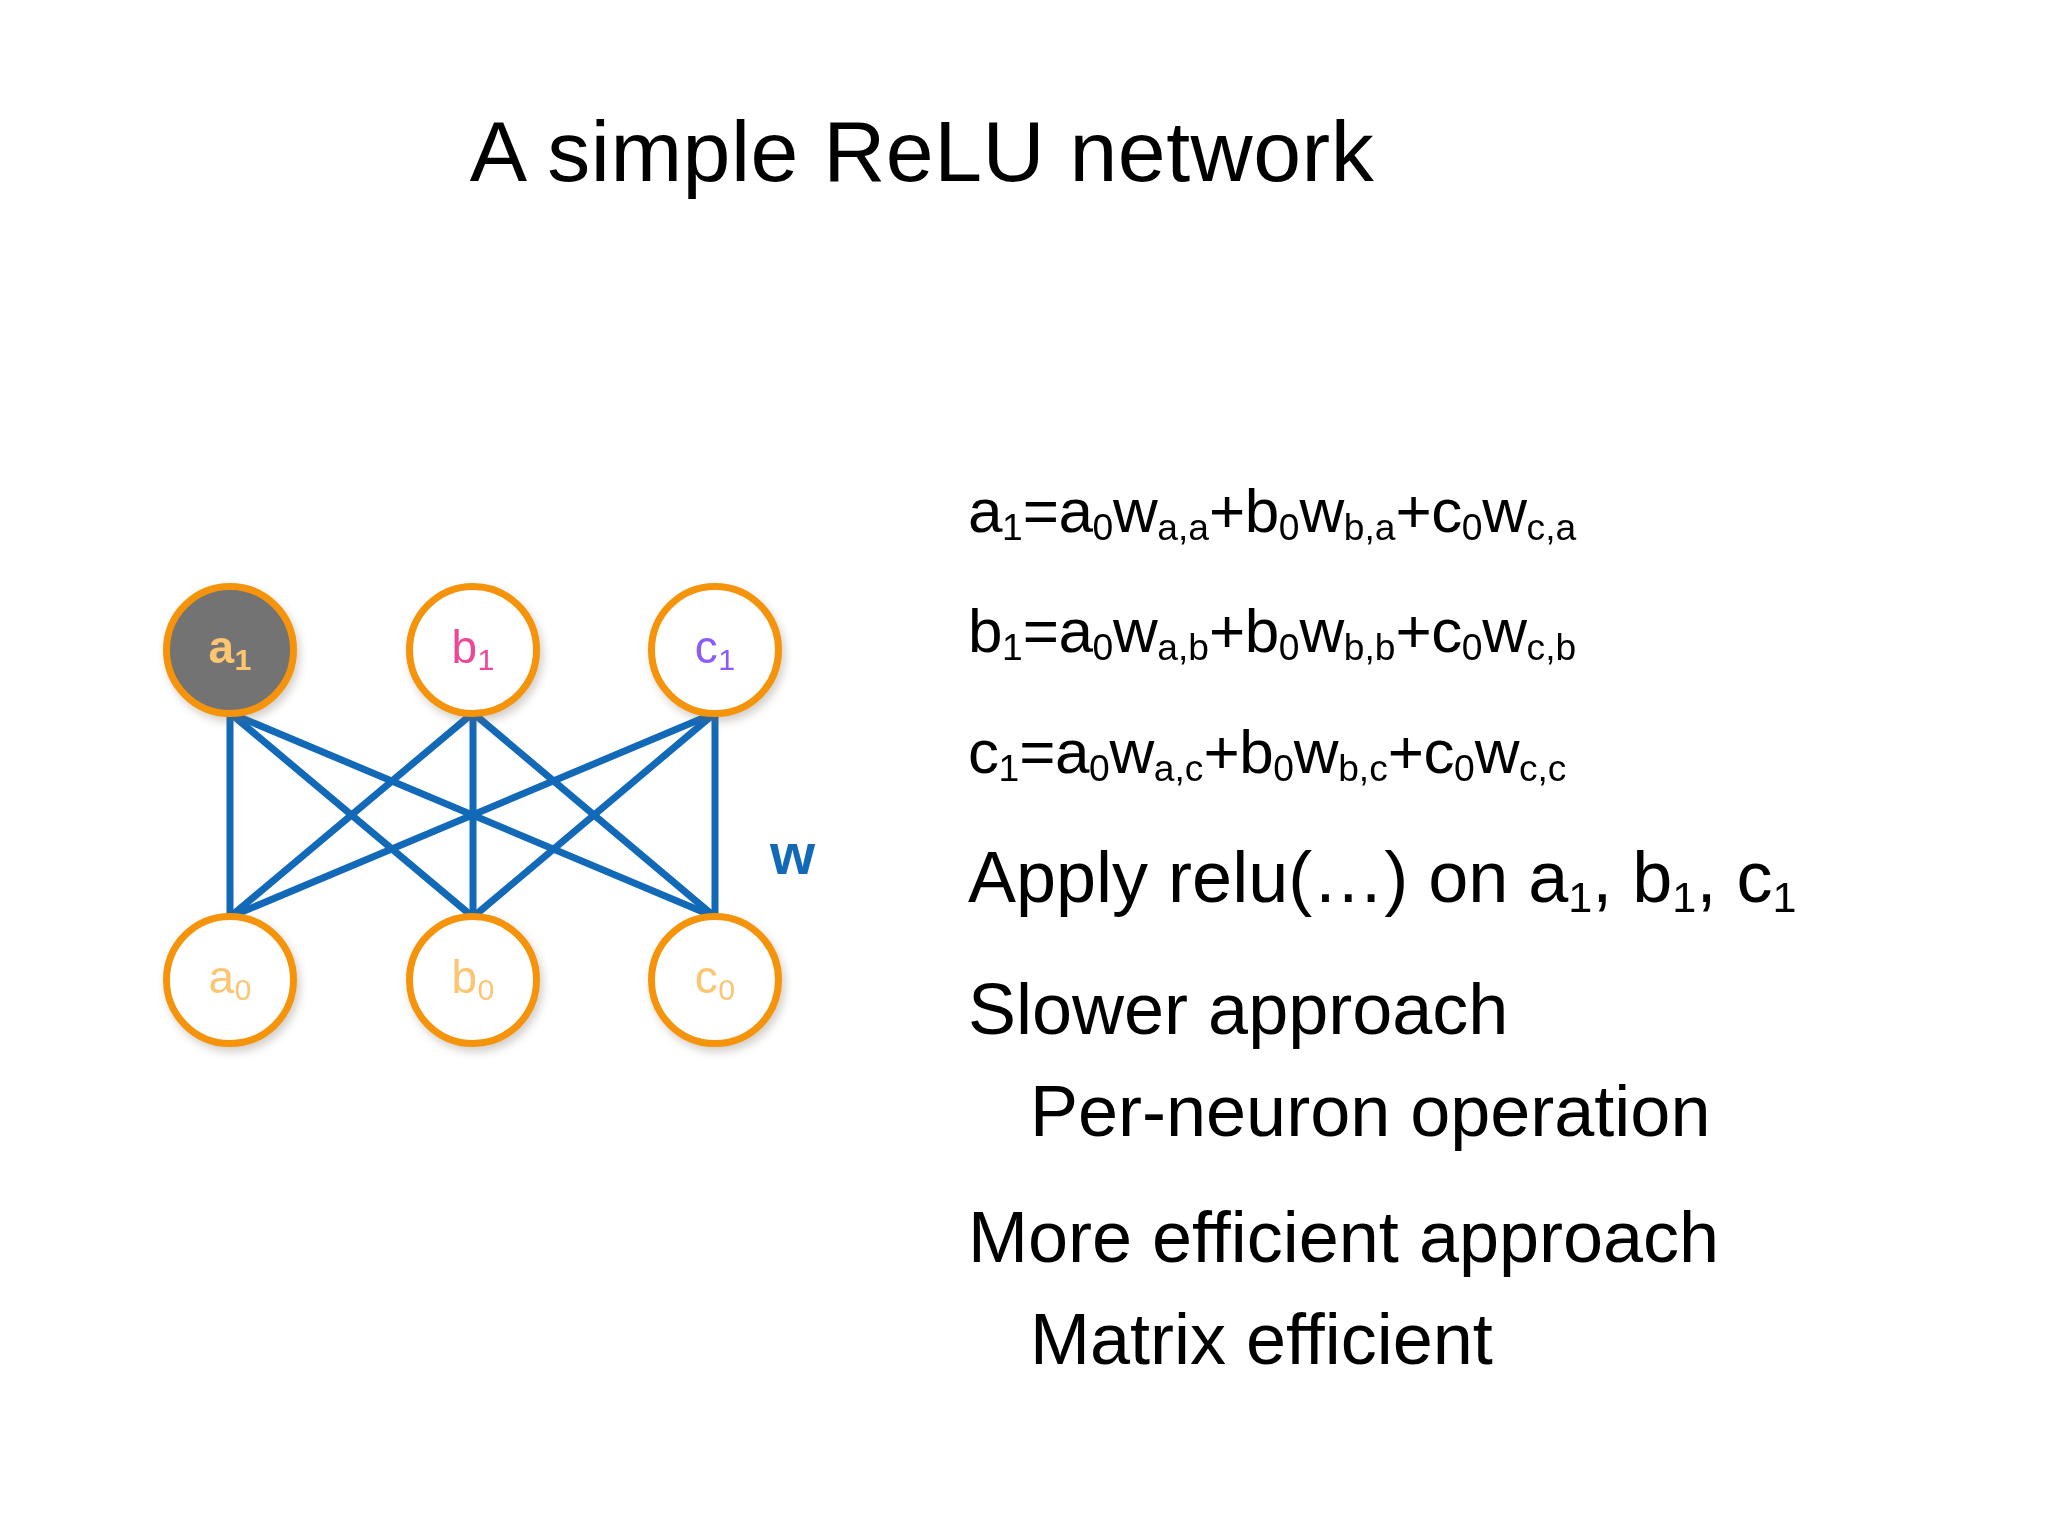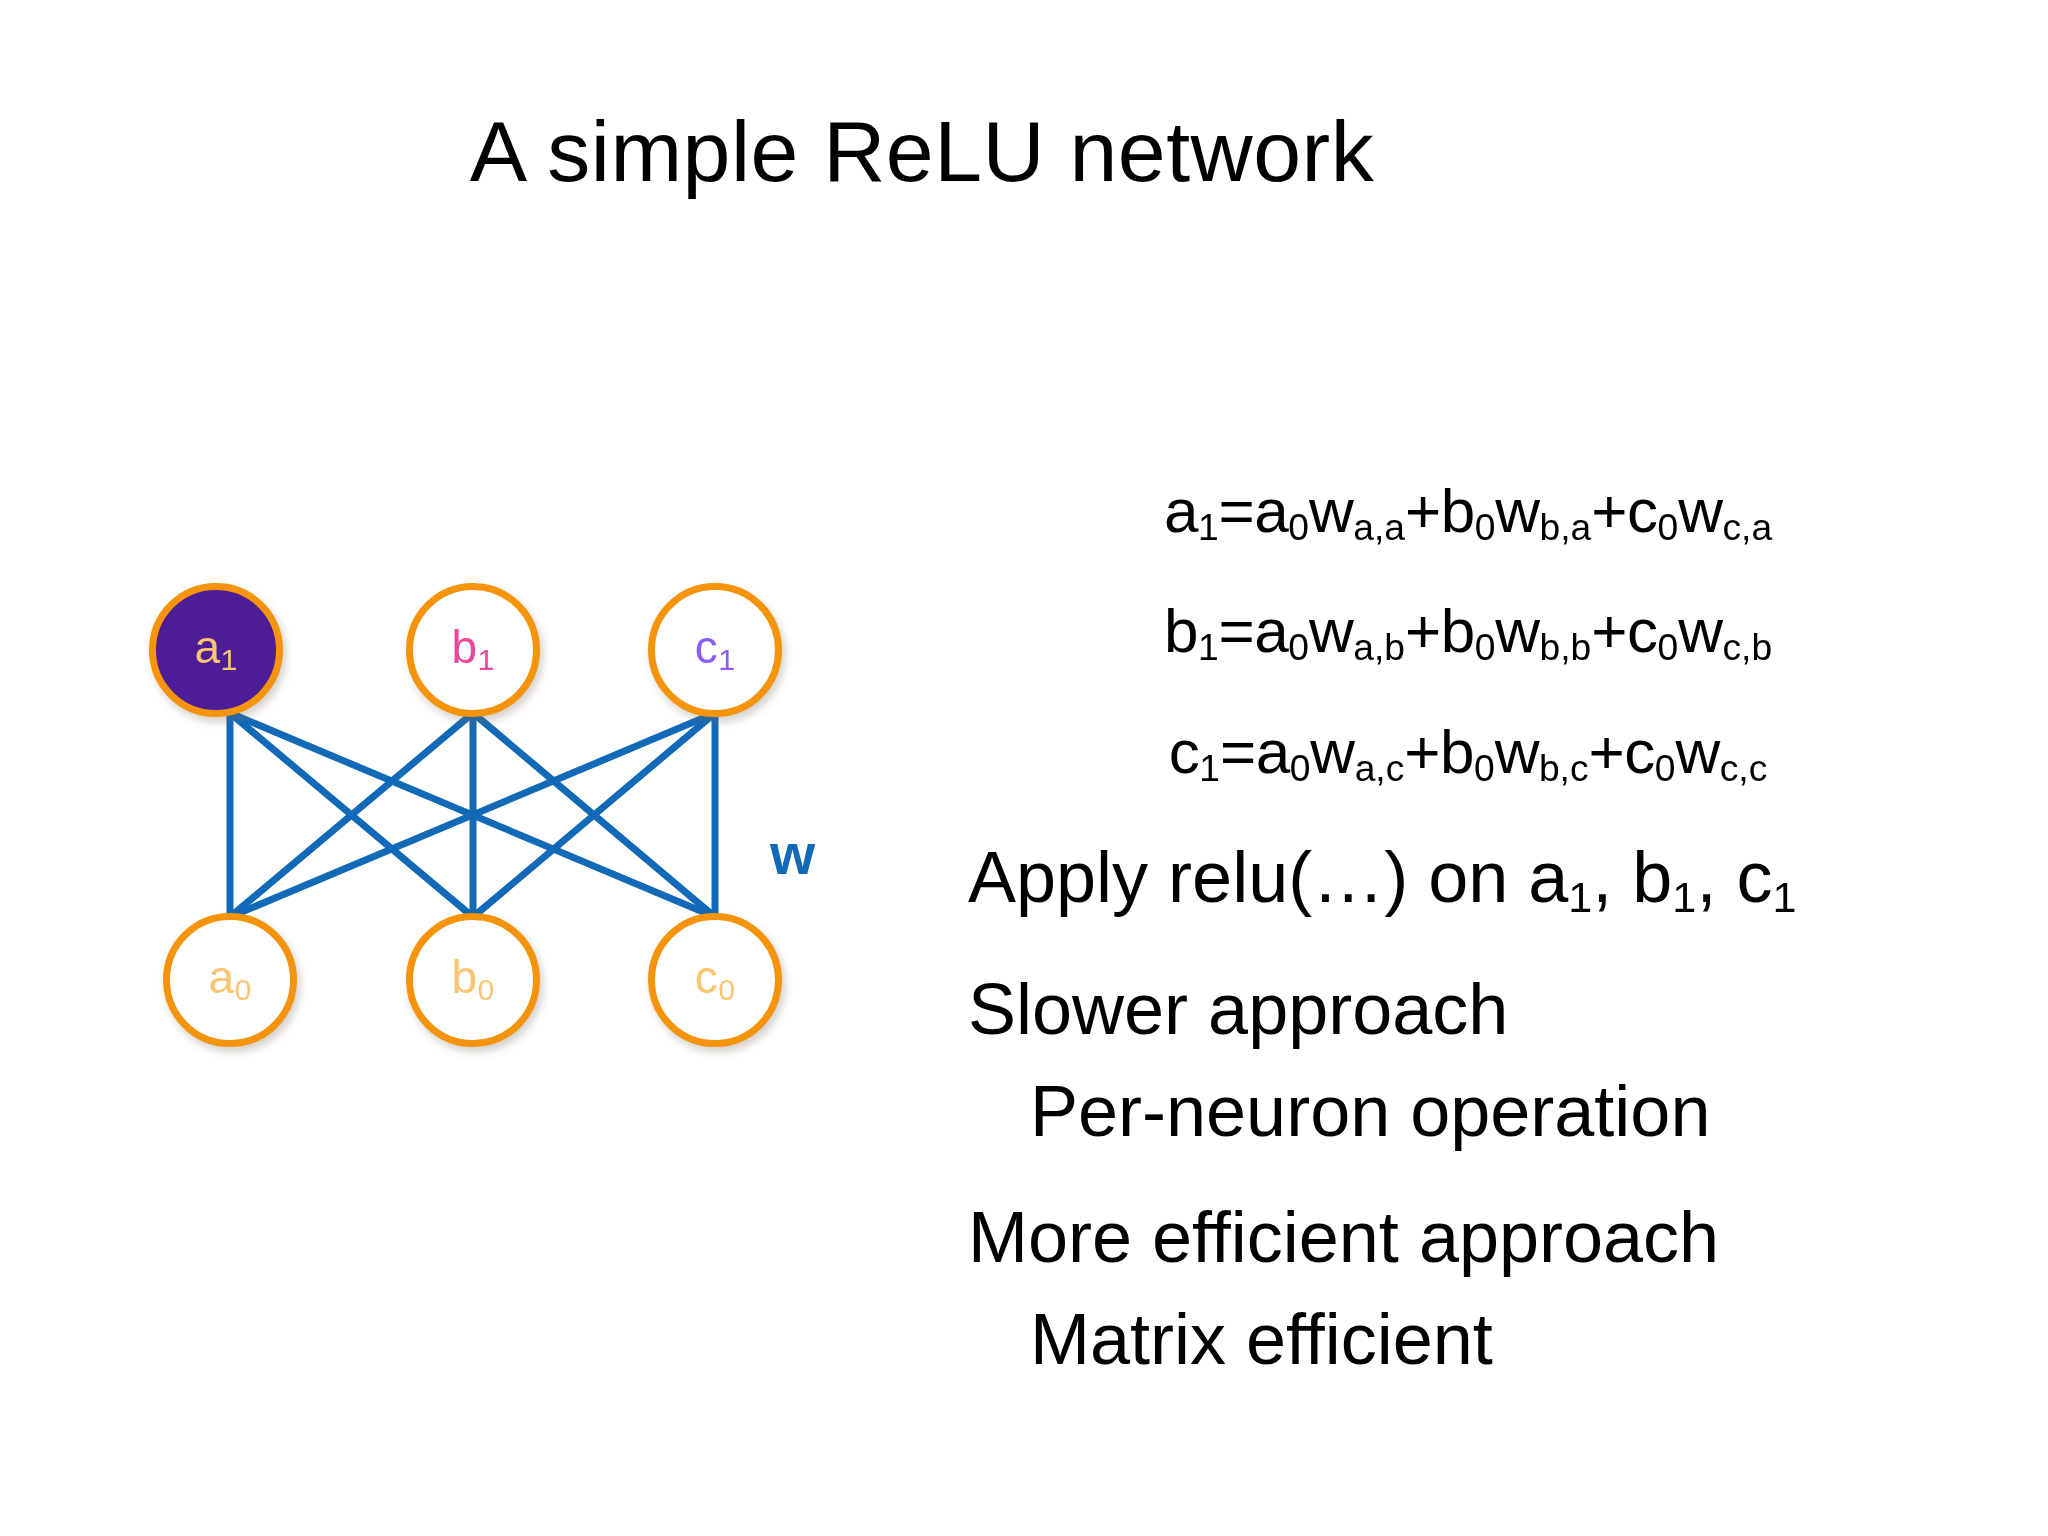--- a/index.html
+++ b/index.html
@@ -101,21 +101,20 @@
   .content-line {
     font-size: 72px;
     line-height: 1.0;
     color: #000000;
     white-space: nowrap;
     margin-bottom: 54px;
   }
   .content-line.eq {
     font-size: 62px;
     letter-spacing: -0.5px;
-    text-align: center;
   }
   .content-line.indent {
     padding-left: 62px;
   }
   .content-line.tight {
     margin-bottom: 30px;
   }
   .content-line .sub {
     font-size: 0.60em;
     vertical-align: -0.22em;
@@ -135,21 +134,21 @@
         <line x1="100" y1="357" x2="343" y2="153" stroke="#1269B8" stroke-width="7" stroke-linecap="round"></line>
         <line x1="100" y1="357" x2="585" y2="153" stroke="#1269B8" stroke-width="7" stroke-linecap="round"></line>
         <line x1="343" y1="357" x2="100" y2="153" stroke="#1269B8" stroke-width="7" stroke-linecap="round"></line>
         <line x1="343" y1="357" x2="343" y2="153" stroke="#1269B8" stroke-width="7" stroke-linecap="round"></line>
         <line x1="343" y1="357" x2="585" y2="153" stroke="#1269B8" stroke-width="7" stroke-linecap="round"></line>
         <line x1="585" y1="357" x2="100" y2="153" stroke="#1269B8" stroke-width="7" stroke-linecap="round"></line>
         <line x1="585" y1="357" x2="343" y2="153" stroke="#1269B8" stroke-width="7" stroke-linecap="round"></line>
         <line x1="585" y1="357" x2="585" y2="153" stroke="#1269B8" stroke-width="7" stroke-linecap="round"></line>
       </svg>
     <div id="network-nodes">
-        <div class="neuron-node" style="left: 86px; top: 90px; border-color: rgb(245, 147, 11); background: #4c1d95;">
+        <div class="neuron-node" style="left: 100px; top: 90px; border-color: rgb(245, 147, 11); background: #737373; font-weight: bold;">
           <span class="neuron-label" style="color: rgb(251, 197, 114);">a<span class="sub">1</span></span>
         </div>
         <div class="neuron-node" style="left: 343px; top: 90px; border-color: rgb(245, 147, 11); background: rgb(255, 255, 255);">
           <span class="neuron-label" style="color: #ec4899;">b<span class="sub">1</span></span>
         </div>
         <div class="neuron-node" style="left: 585px; top: 90px; border-color: rgb(245, 147, 11); background: rgb(255, 255, 255);">
           <span class="neuron-label" style="color: #8b5cf6;">c<span class="sub">1</span></span>
         </div>
         <div class="neuron-node" style="left: 100px; top: 420px; border-color: rgb(245, 147, 11); background: rgb(255, 255, 255);">
           <span class="neuron-label" style="color: rgb(251, 197, 114);">a<span class="sub">0</span></span>

